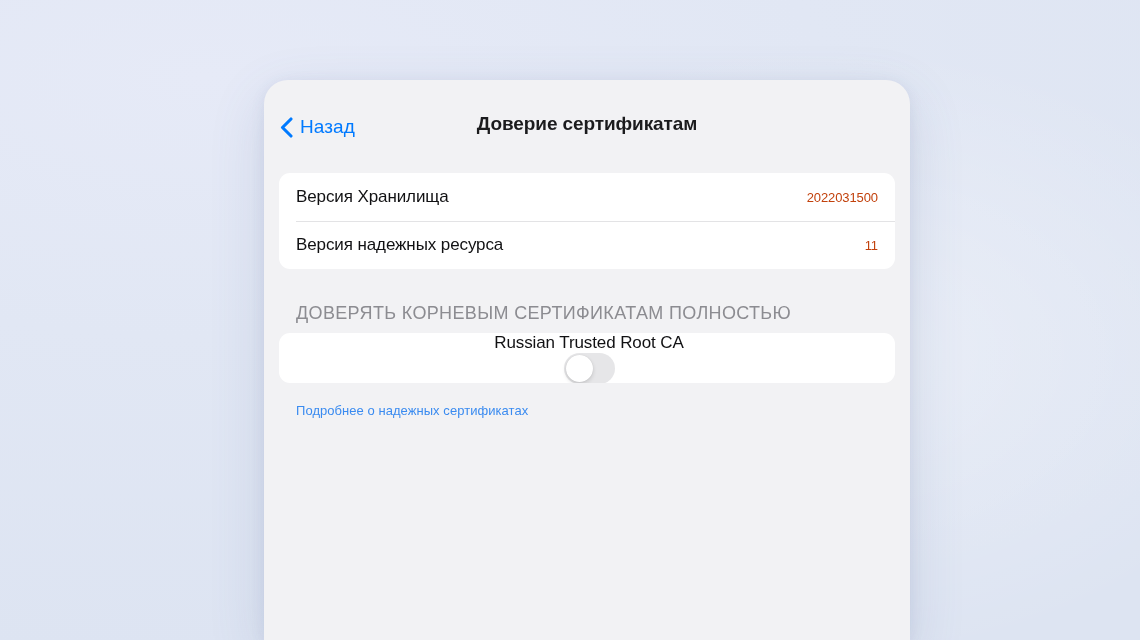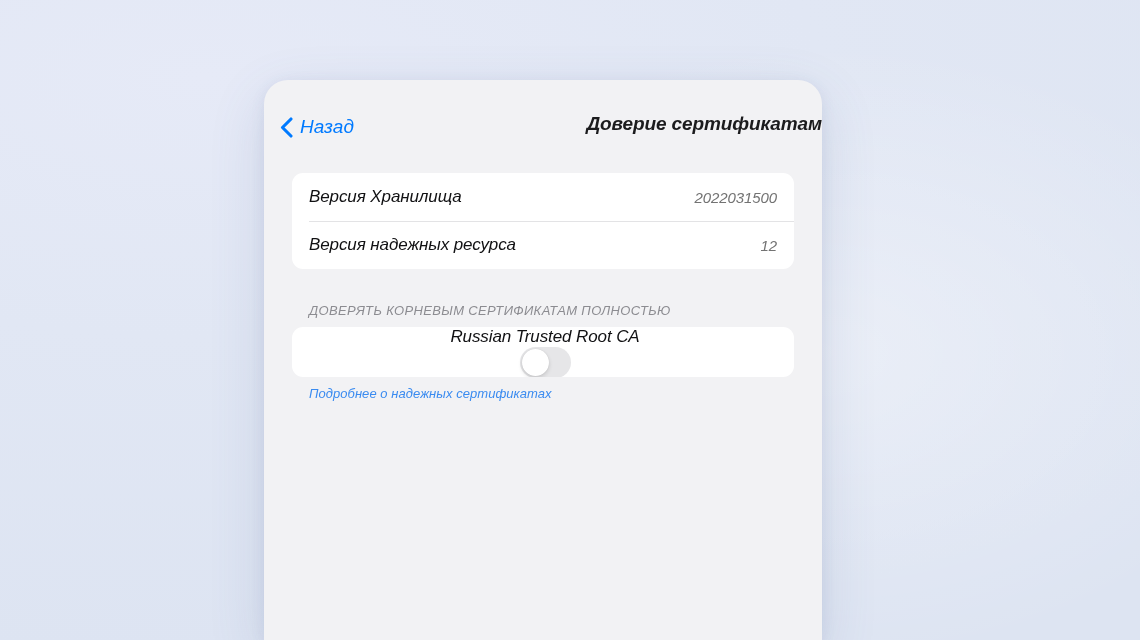--- a/index.html
+++ b/index.html
@@ -24,27 +24,26 @@
   }
   #backdrop-sheen {
     position:absolute; inset:0;
     background:radial-gradient(60% 70% at 72% 55%, rgba(255,255,255,0.35) 0%, rgba(255,255,255,0) 70%);
   }
 
   
   #phone {
     position:absolute;
     left:264px; top:80px;
-    width:558px; height:560px;
+    width:646px; height:560px;
     background:#f2f2f4;
     border-top-left-radius:24px;
     border-top-right-radius:24px;
     box-shadow:0 18px 55px rgba(80,100,150,0.16), 0 3px 14px rgba(80,100,150,0.10);
     overflow:hidden;
-    font-style:italic;
   }
 
   
   #navbar {
     position:relative;
     height:93px;
   }
   #back-button {
     position:absolute;
     left:10px; top:32px;
@@ -55,29 +54,29 @@
   }
   #back-chevron { display:block; }
   #back-label {
     font-size:19px;
     color:#007aff;
     letter-spacing:0.1px;
   }
   #nav-title {
     position:absolute;
     left:0; right:0; top:33px;
-    text-align:right;
+    text-align:center;
     font-size:19px;
     font-weight:bold;
     color:#1b1b1d;
     letter-spacing:-0.1px;
   }
 
   
-  #content { padding:0 28px; }
+  #content { padding:0 15px; }
 
   .card {
     background:#ffffff;
     border-radius:11px;
     overflow:hidden;
   }
 
   .row {
     display:flex;
     align-items:center;
@@ -92,27 +91,27 @@
     left:17px; right:0; top:0;
     height:1px;
     background:#e3e3e5;
   }
   .row-label {
     font-size:17px;
     color:#111113;
     letter-spacing:-0.1px;
   }
   .row-value {
-    font-size:15px;
-    color:#737373;
+    font-size:13px;
+    color:#c2410c;
     letter-spacing:-0.1px;
   }
 
   .section-header {
-    font-size:13px;
+    font-size:18px;
     color:#8c8c91;
     letter-spacing:0.35px;
     padding:0 17px;
     margin-top:34px;
     margin-bottom:9px;
     text-transform:uppercase;
   }
 
   .toggle-row {
     height:50px;
@@ -136,21 +135,21 @@
     border-radius:50%;
     background:#ffffff;
     box-shadow:0 2px 4px rgba(0,0,0,0.14), 0 0 1px rgba(0,0,0,0.12);
   }
 
   .footnote-link {
     display:inline-block;
     font-size:13px;
     color:#3a8bf0;
     padding:0 17px;
-    margin-top:9px;
+    margin-top:20px;
     cursor:pointer;
     letter-spacing:0.05px;
   }
 </style>
 </head>
 <body>
 
 <div id="backdrop">
   <div id="backdrop-sheen"></div>
 </div>
@@ -175,21 +174,21 @@
 
     <div class="card">
 
       <div class="row">
         <span class="row-label">Версия Хранилища</span>
         <span class="row-value">2022031500</span>
       </div>
 
       <div class="row">
         <span class="row-label">Версия надежных ресурса</span>
-        <span class="row-value">12</span>
+        <span class="row-value">11</span>
       </div>
 
     </div>
 
     <div class="section-header">ДОВЕРЯТЬ КОРНЕВЫМ СЕРТИФИКАТАМ ПОЛНОСТЬЮ</div>
 
     <div class="card">
       <div class="row toggle-row">
         <span class="row-label">Russian Trusted Root CA</span>
         <span class="switch">

